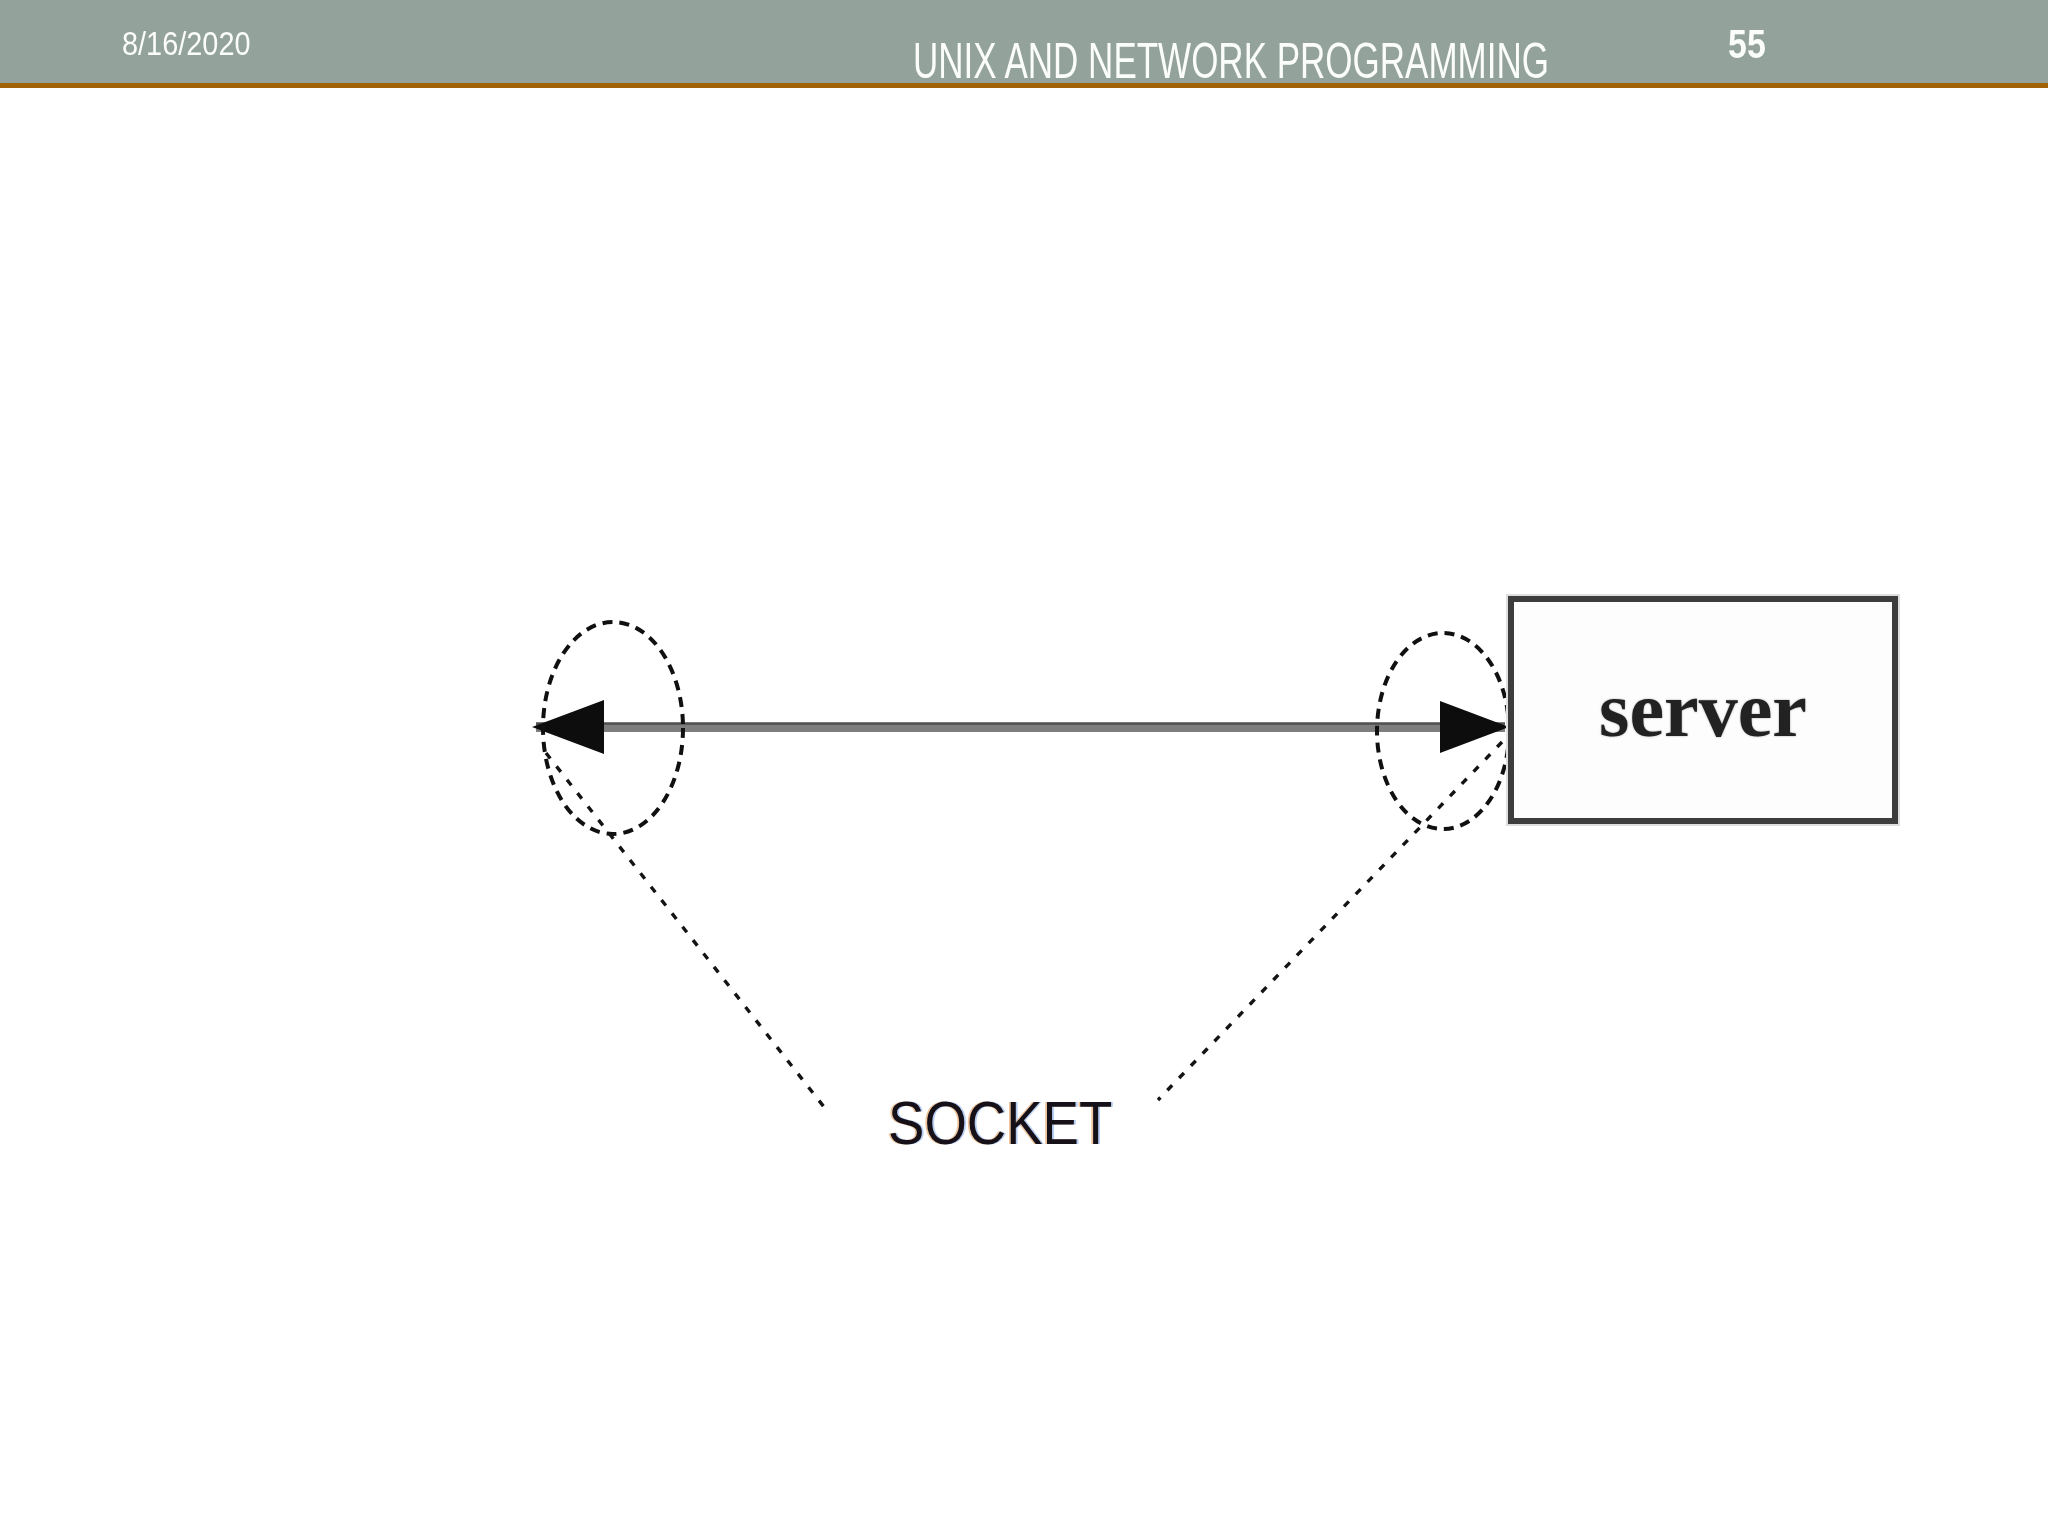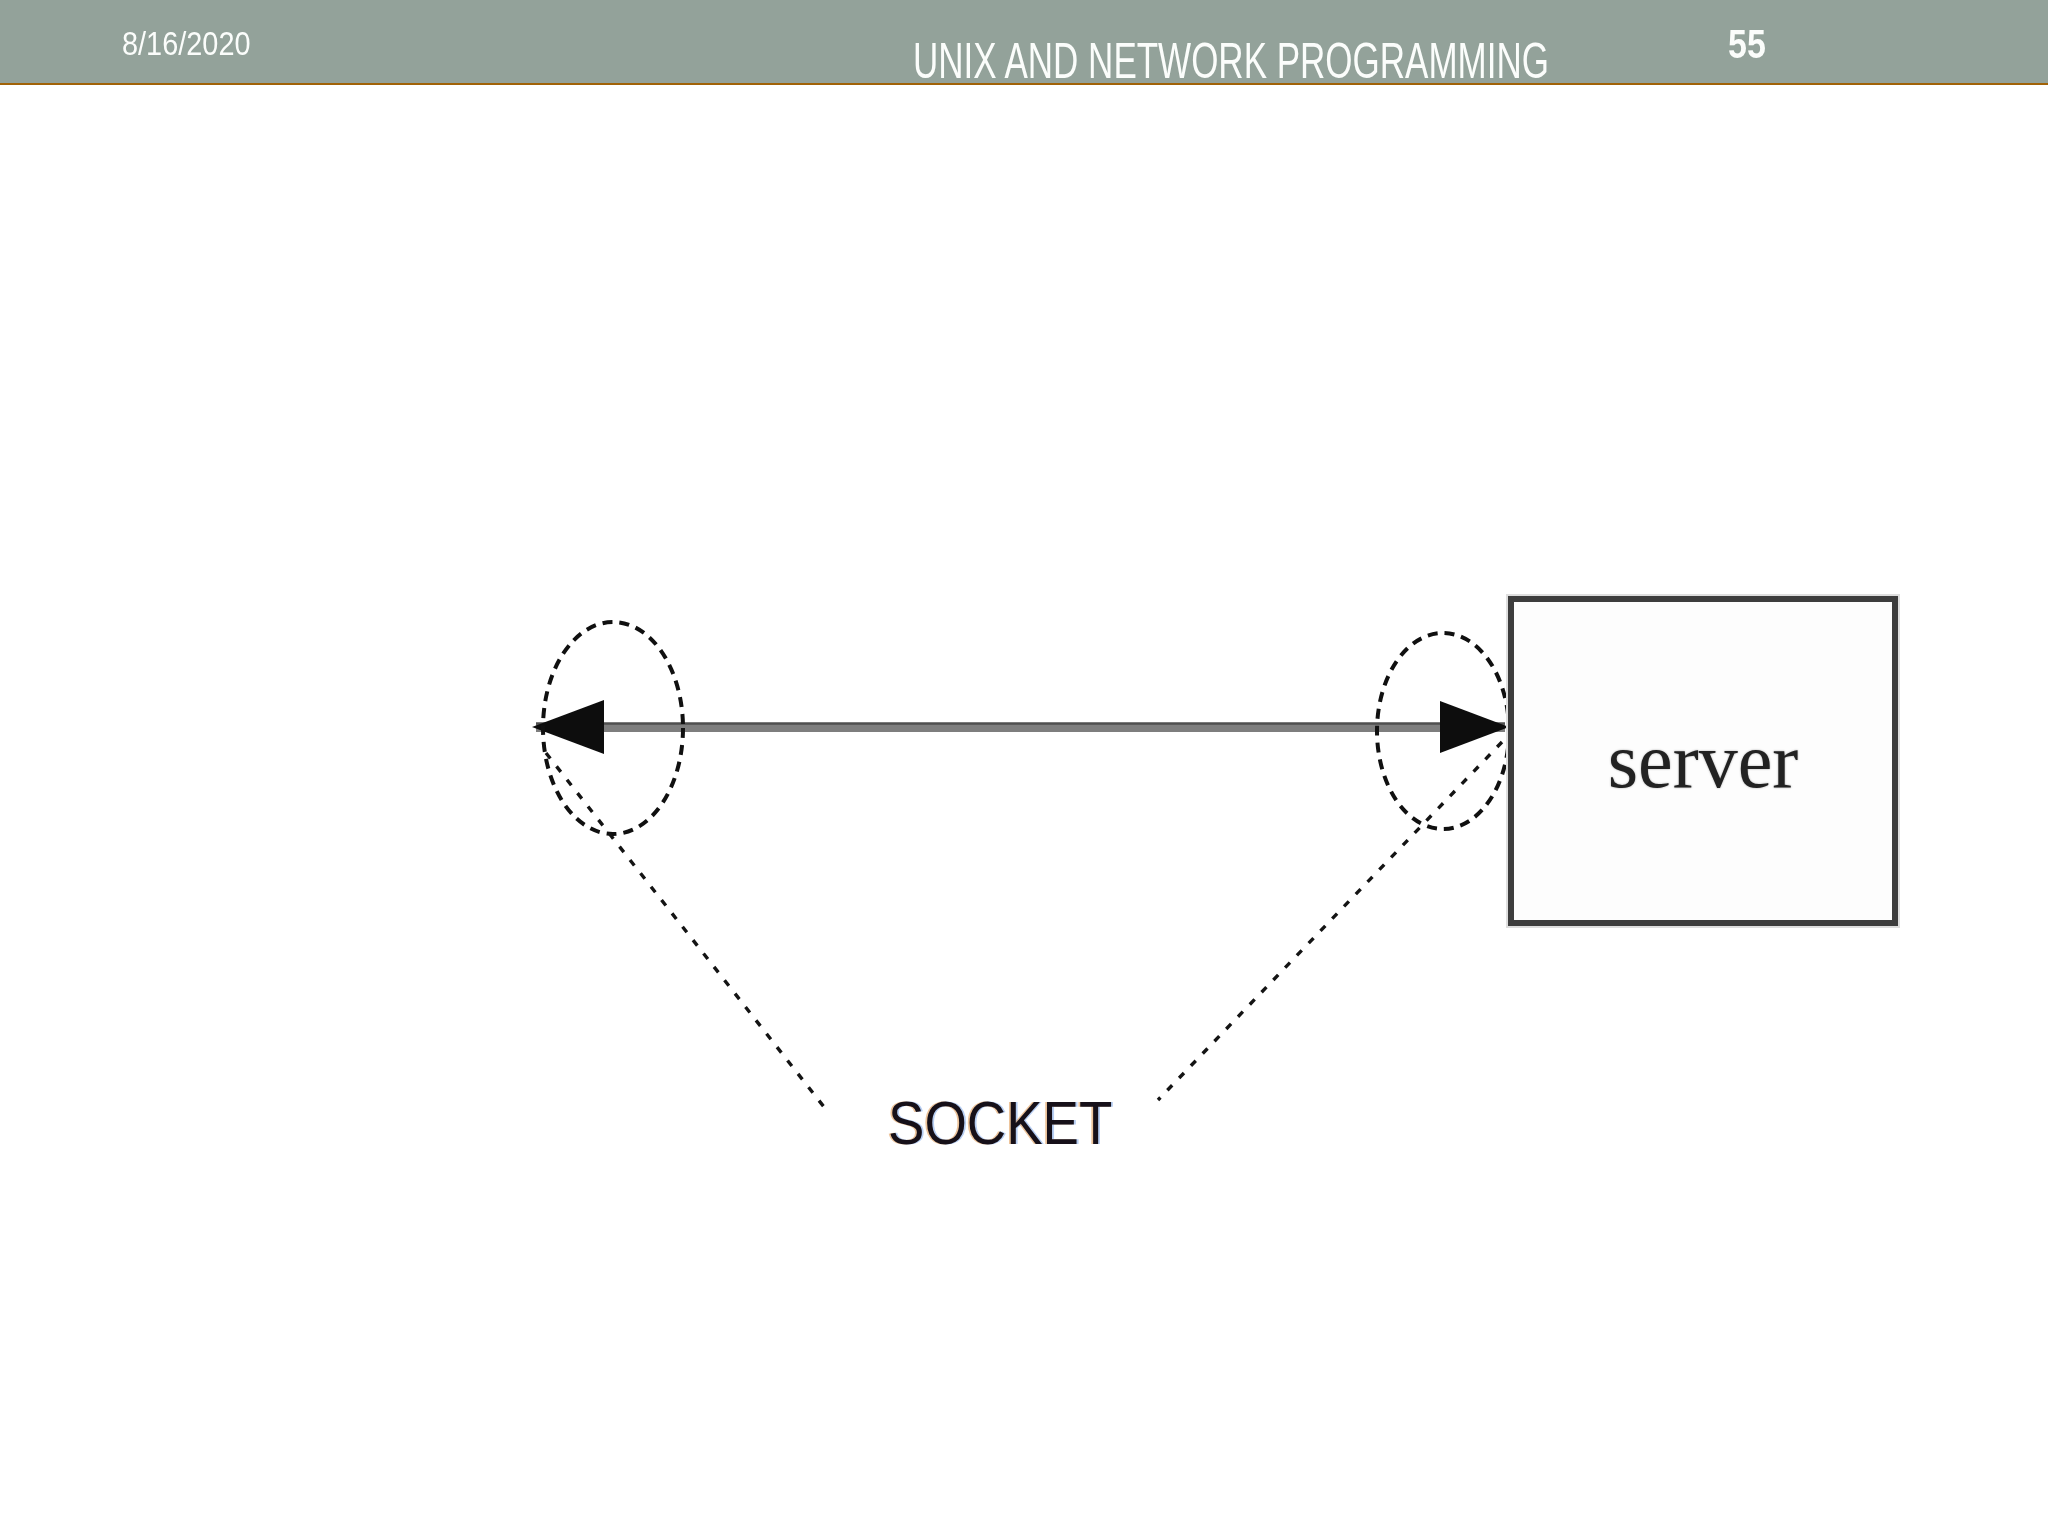--- a/index.html
+++ b/index.html
@@ -18,21 +18,21 @@
     background: #ffffff;
   }
 
   
   .header-bar {
     position: absolute;
     left: 0; top: 0;
     width: 2048px;
     height: 83px;
     background: #93a29a;
-    border-bottom: 2px solid #a16207;
+    border-bottom: 5px solid #a16207;
   }
   .header-date {
     position: absolute;
     left: 122px;
     top: 26px;
     font-size: 34px;
     line-height: 34px;
     color: #fbfdfb;
     transform: scaleX(0.85);
     transform-origin: left center;
@@ -83,21 +83,21 @@
     display: flex;
     align-items: center;
     justify-content: center;
   }
   .client-box {
     left: 140px; top: 596px;
     width: 400px; height: 262px;
   }
   .server-box {
     left: 1508px; top: 596px;
-    width: 390px; height: 330px;
+    width: 390px; height: 228px; font-weight: bold;
   }
   .node-label {
     font-family: "Liberation Serif", serif;
     font-size: 78px;
     color: #222222;
     text-shadow: 0 0 2px rgba(40,40,40,0.45);
     line-height: 1;
   }
   .socket-label {
     position: absolute;

